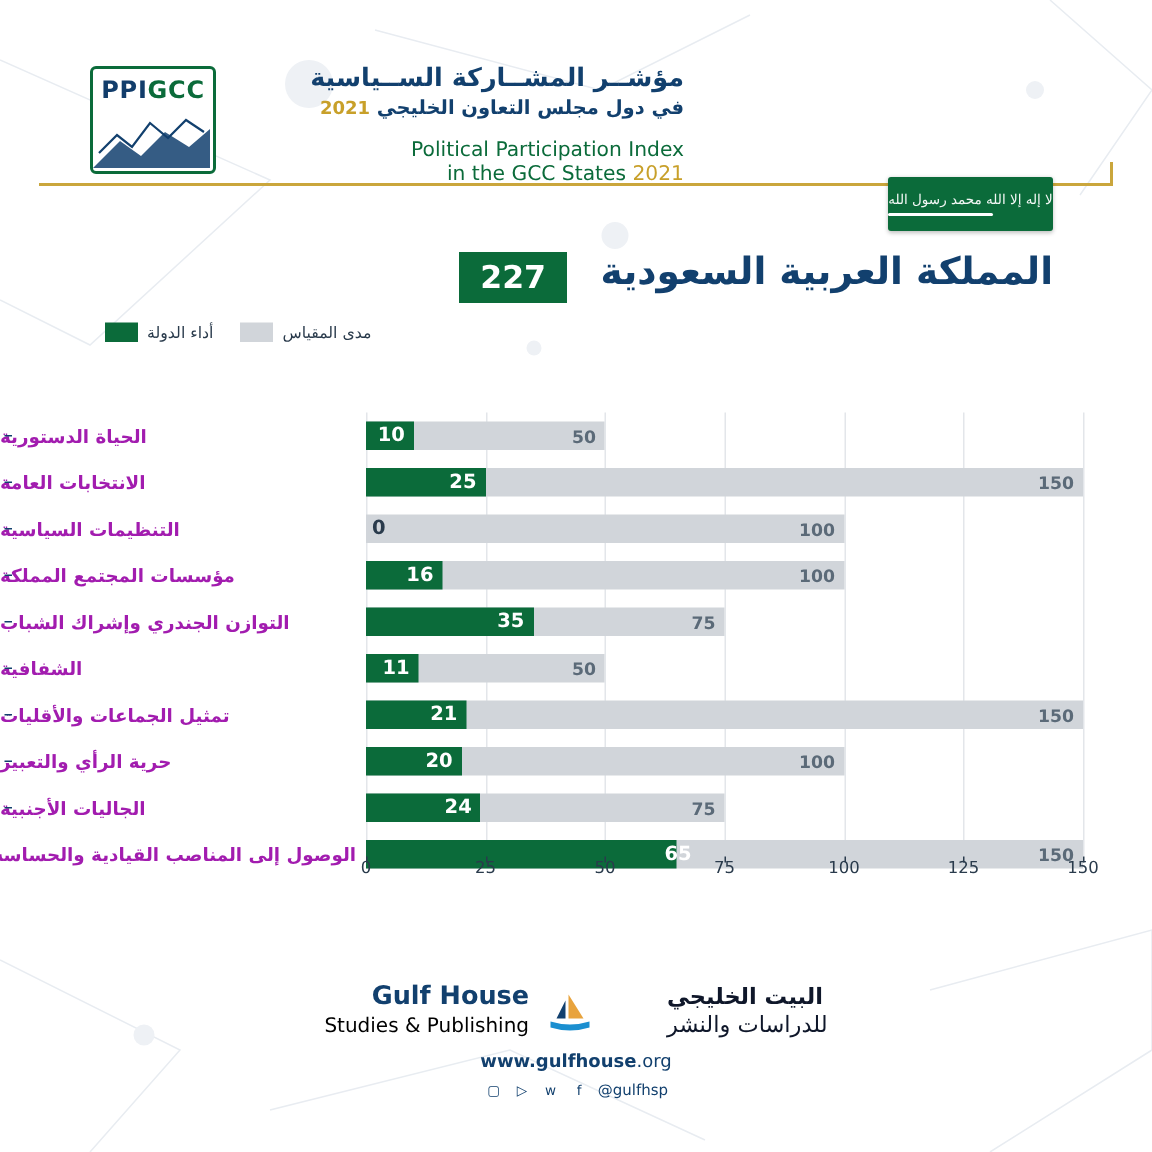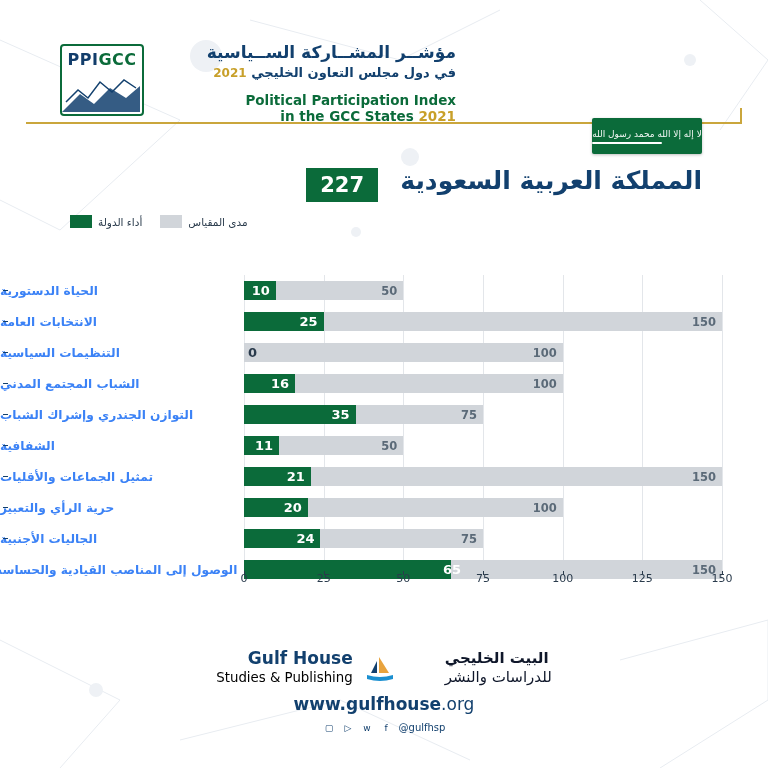--- a/index.html
+++ b/index.html
@@ -21,21 +21,21 @@
   .logo-top{width:100%;height:26px;display:flex;align-items:center;justify-content:center;
     font-size:16px;font-weight:bold;letter-spacing:.5px;}
   .logo-ppi{color:#123d6b;}
   .logo-gcc{color:#0b6b3a;}
   .logo-graph{width:100%;height:40px;position:relative;background:#fff;}
   .title-ar{position:absolute;left:96px;top:-2px;width:300px;text-align:right;
     color:#12406e;font-size:17px;font-weight:bold;direction:rtl;line-height:1.25;}
   .title-ar .sub{font-size:13px;display:block;margin-top:2px;}
   .title-ar .yr{color:#c8a02a;font-size:12px;}
   .title-en{position:absolute;left:96px;top:48px;width:300px;text-align:right;
-    color:#0b6b3a;font-size:13.5px;font-weight:bold;line-height:1.2;}
+    color:#0b6b3a;font-size:13.5px;font-weight:normal;line-height:1.2;}
   .title-en .yr{color:#c8a02a;}
   .gold-rule{position:absolute;left:26px;top:122px;width:716px;height:2px;background:#caa63c;}
   .gold-rule:after{content:"";position:absolute;right:0;top:-14px;width:2px;height:16px;background:#caa63c;}
 
   
   .flag{position:absolute;right:66px;top:118px;width:110px;height:36px;background:#0b6b3a;
     border-radius:2px;display:flex;align-items:center;justify-content:center;
     box-shadow:0 1px 3px rgba(0,0,0,.25);}
   .flag .shahada{color:#fff;font-size:9px;direction:rtl;opacity:.95;letter-spacing:0;}
   .flag .sword{display:block;width:70px;height:2px;background:#fff;margin-top:3px;border-radius:1px;}
@@ -54,21 +54,21 @@
   .legend-item{display:flex;align-items:center;gap:6px;direction:rtl;}
   .legend-sw{width:22px;height:13px;display:inline-block;}
   .sw-green{background:#0b6b3a;}
   .sw-grey{background:#d1d5da;}
   .legend-lbl{font-size:10.5px;color:#2a3b4c;direction:rtl;}
 
   
   .chart{position:absolute;left:0;top:275px;width:768px;height:340px;}
   .labels{position:absolute;left:0;top:0;width:238px;}
   .rowlbl{height:31px;display:flex;align-items:center;justify-content:flex-end;
-    padding-right:8px;font-size:12.2px;color:#3b82f6;font-weight:bold;direction:rtl;white-space:nowrap;}
+    padding-right:8px;font-size:12.2px;color:#a21caf;font-weight:bold;direction:rtl;white-space:nowrap;}
   .rowlbl:after{content:"";width:5px;height:1px;background:#12406e;margin-right:-8px;margin-left:3px;}
   .plot{position:absolute;left:244px;top:0;width:478px;height:310px;}
   .gridline{position:absolute;top:0;bottom:14px;width:1px;background:#e3e6ea;}
   .barrow{position:relative;height:31px;}
   .bar-grey{position:absolute;left:0;top:6px;height:19px;background:#d1d5da;}
   .bar-green{position:absolute;left:0;top:6px;height:19px;background:#0b6b3a;}
   .val-green{position:absolute;top:6px;height:19px;display:flex;align-items:center;
     color:#ffffff;font-size:13px;font-weight:bold;}
   .val-green.outside{color:#2a3b4c;}
   .val-grey{position:absolute;top:6px;height:19px;display:flex;align-items:center;
@@ -76,21 +76,21 @@
   .axis{position:absolute;left:0;right:0;bottom:14px;height:1px;background:#2a3b4c;}
   .tick{position:absolute;bottom:0;font-size:11px;color:#2a3b4c;transform:translateX(-50%);}
   .tickmark{position:absolute;bottom:10px;width:1px;height:4px;background:#2a3b4c;}
 
   
   .footer{position:absolute;left:0;bottom:34px;width:768px;text-align:center;}
   .gh-logo{display:inline-flex;align-items:center;gap:10px;justify-content:center;}
   .gh-en{color:#12406e;font-size:17px;font-weight:bold;line-height:1;}
   .gh-mark{width:34px;height:30px;position:relative;}
   .gh-ar{color:#0f172a;font-size:15px;font-weight:bold;direction:rtl;margin-left:38px;}
-  .gh-url{margin-top:8px;color:#12406e;font-size:17px;font-weight:bold;}
+  .gh-url{margin-top:8px;color:#12406e;font-size:12px;font-weight:bold;}
   .gh-url .org{color:#12406e;font-weight:normal;}
   .social{margin-top:7px;display:flex;align-items:center;justify-content:center;gap:6px;
     font-size:10px;color:#12406e;}
   .sic{width:13px;height:13px;display:inline-flex;align-items:center;justify-content:center;
     color:#12406e;font-size:9px;}
   .handle{font-size:10px;color:#12406e;}
 </style>
 </head>
 <body>
 
@@ -162,21 +162,21 @@
     <span class="legend-lbl">مدى المقياس</span>
     <span class="legend-sw sw-grey"></span>
   </div>
 </div>
 
 <div class="chart">
   <div class="labels" id="cat-labels">
       <div class="rowlbl">الحياة الدستورية</div>
       <div class="rowlbl">الانتخابات العامة</div>
       <div class="rowlbl">التنظيمات السياسية</div>
-      <div class="rowlbl">الشباب المجتمع المدني</div>
+      <div class="rowlbl">مؤسسات المجتمع المملكة</div>
       <div class="rowlbl">التوازن الجندري وإشراك الشباب</div>
       <div class="rowlbl">الشفافية</div>
       <div class="rowlbl">تمثيل الجماعات والأقليات</div>
       <div class="rowlbl">حرية الرأي والتعبير</div>
       <div class="rowlbl">الجاليات الأجنبية</div>
       <div class="rowlbl">الوصول إلى المناصب القيادية والحساسة</div>
     </div>
   <div class="plot" id="plot-area">
     <div class="axis"></div>
   <div class="gridline" style="left: 0px;"></div>

